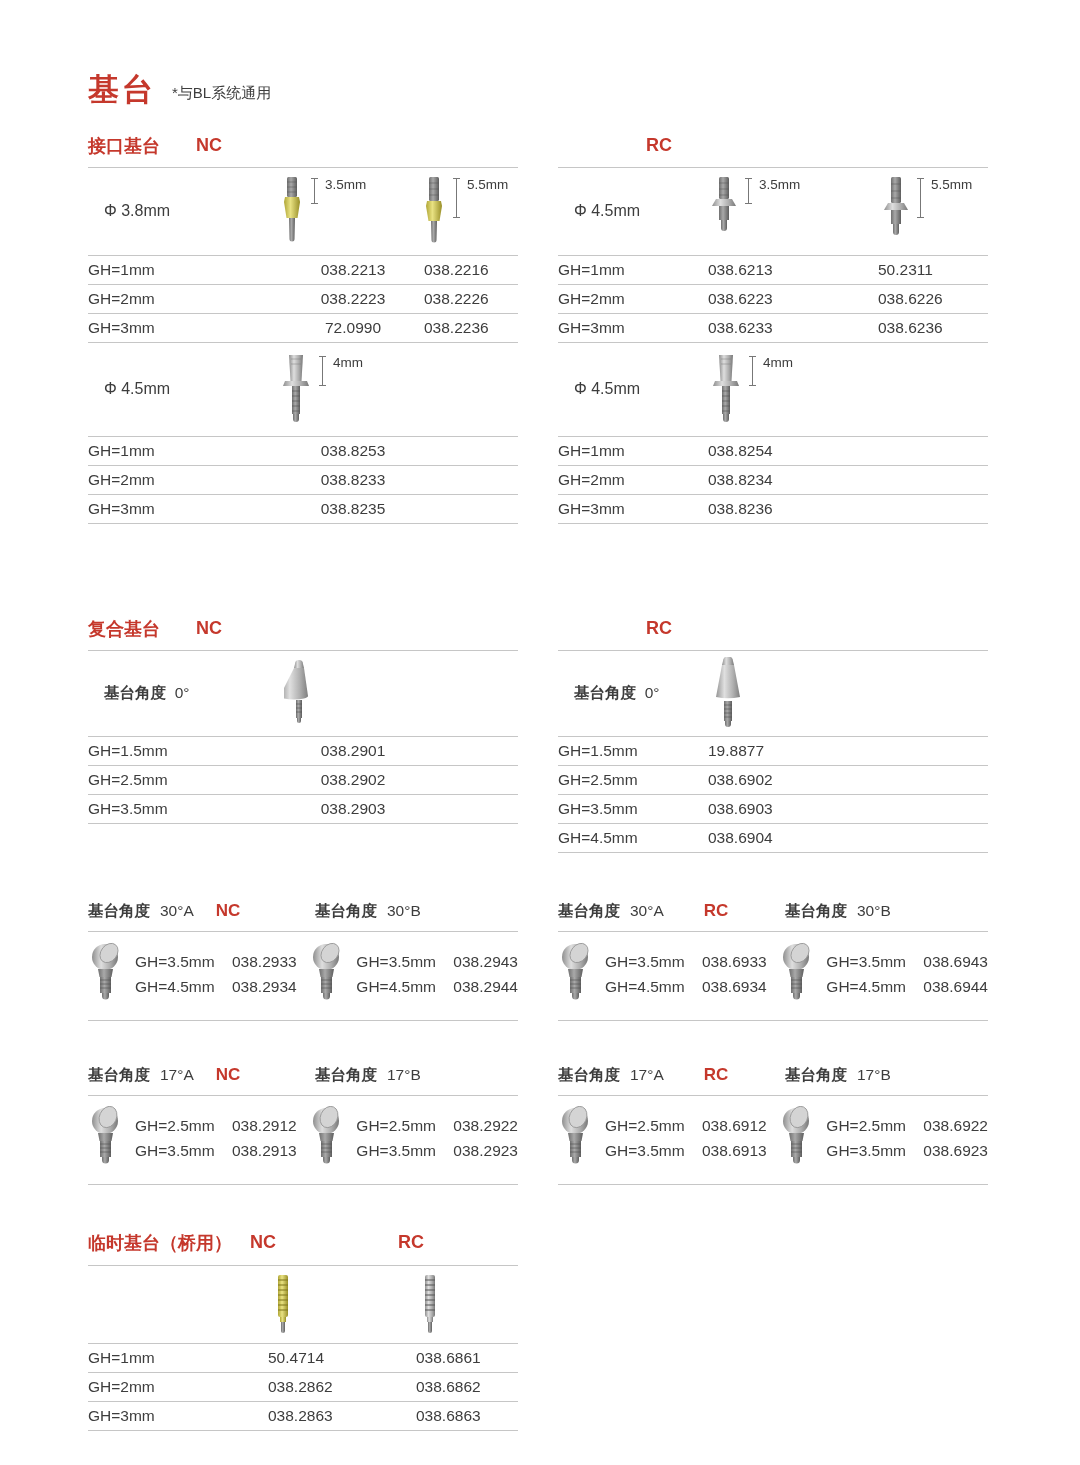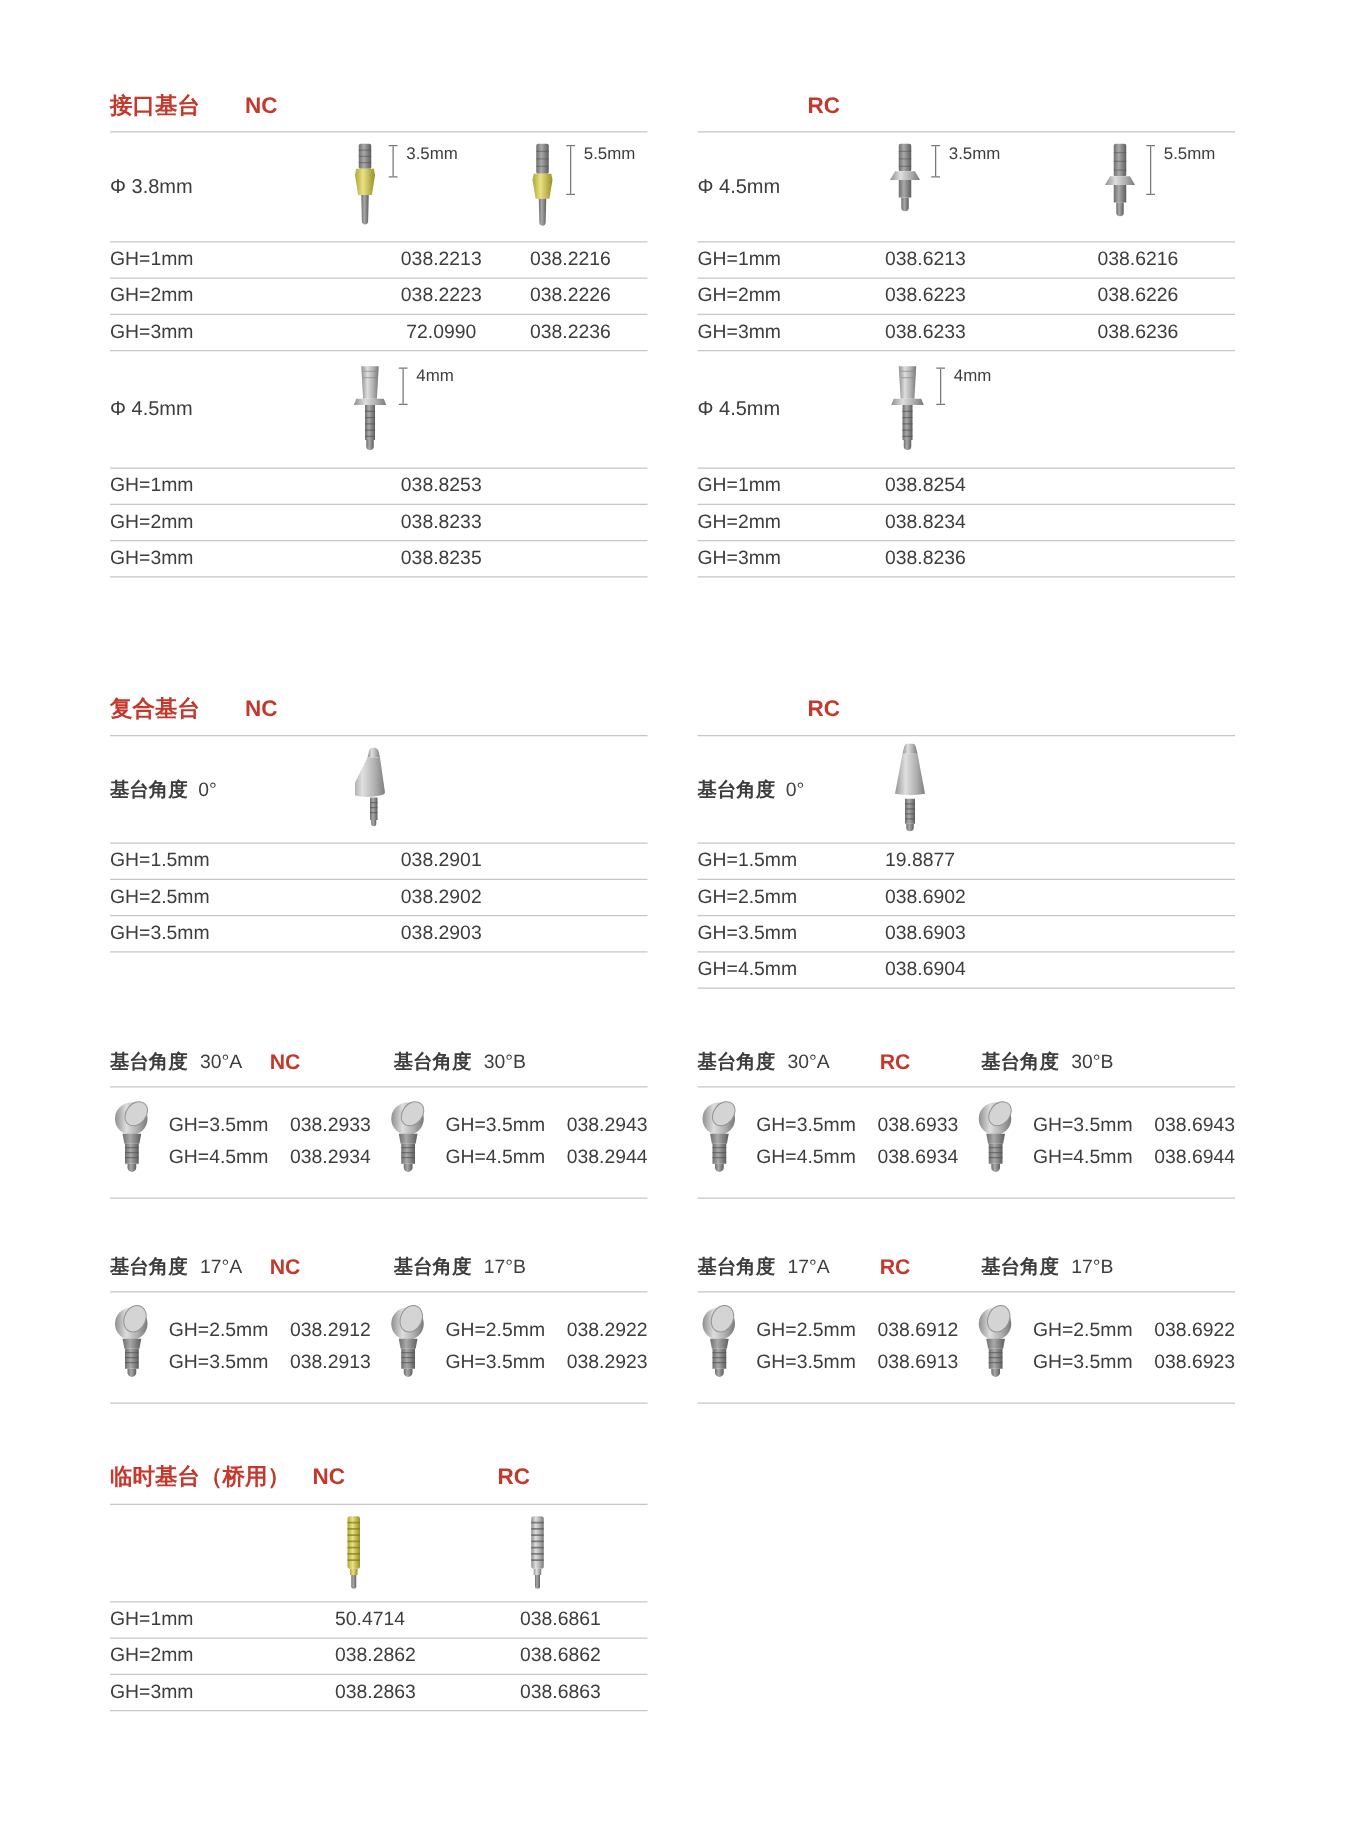--- a/index.html
+++ b/index.html
@@ -29,21 +29,21 @@
 
   
   .sec-head{display:flex;align-items:center;font-size:18px;font-weight:bold;
             padding-bottom:9px;border-bottom:1px solid var(--line);}
   .sec-head .nc-off{margin-left:36px;}
   .sec-head .rc-off{margin-left:88px;}
 
   
   .img-row{position:relative;height:88px;border-bottom:1px solid var(--line);}
   .img-row.tall{height:94px;}
-  .dia{position:absolute;left:0;top:50%;transform:translateY(-50%);font-size:16px;}
+  .dia{position:absolute;left:16px;top:50%;transform:translateY(-50%);font-size:16px;}
   .grp{position:absolute;top:7px;display:flex;align-items:flex-start;gap:7px;}
   .grp svg{display:block;}
   .brk{width:7px;border-top:1px solid #777;border-bottom:1px solid #777;position:relative;margin-top:3px;}
   .brk::before{content:"";position:absolute;left:3px;top:0;bottom:0;width:1px;background:#777;}
   .h26{height:26px;} .h40{height:40px;} .h30{height:30px;}
   .dim{font-size:13.5px;margin-top:2px;}
 
   
   .drow{display:flex;align-items:center;height:29px;border-bottom:1px solid var(--line);font-size:15.5px;}
   .t-left .gh{width:194px;} .t-left .c1{width:142px;text-align:center;} .t-left .c2{flex:1;}
@@ -101,20 +101,24 @@
     <linearGradient id="gy" x1="0" y1="0" x2="1" y2="0">
       <stop offset="0" stop-color="#b0a636"></stop>
         <stop offset="0.4" stop-color="#e9e283"></stop>
         <stop offset="1" stop-color="#998f28"></stop>
     </linearGradient>
   </defs>
 </svg>
 
 <div class="page">
 
+  <div class="title-row">
+    <span class="title">基台</span>
+    <span class="subtitle">*与BL系统通用</span>
+  </div>
 
   <section class="mt-s1">
     <div class="halves">
       <div class="half sec-head">
         <span class="red">接口基台</span>
         <span class="red nc-off">NC</span>
       </div>
       <div class="half sec-head">
         <span class="red rc-off">RC</span>
       </div>
@@ -185,21 +189,21 @@
               <path d="M9 35h10v14H9z" fill="url(#gd)"></path>
               <path d="M11 49h6v8a3 3 0 0 1-6 0z" fill="url(#gd)"></path>
             </svg>
             <span class="brk h40"></span>
             <span class="dim">5.5mm</span>
           </div>
         </div>
         <div class="drow">
           <span class="gh">GH=1mm</span>
           <span class="c1">038.6213</span>
-          <span class="c2">038.6216</span>
+          <span class="c2">50.2311</span>
         </div>
         <div class="drow">
           <span class="gh">GH=2mm</span>
           <span class="c1">038.6223</span>
           <span class="c2">038.6226</span>
         </div>
         <div class="drow">
           <span class="gh">GH=3mm</span>
           <span class="c1">038.6233</span>
           <span class="c2">038.6236</span>

